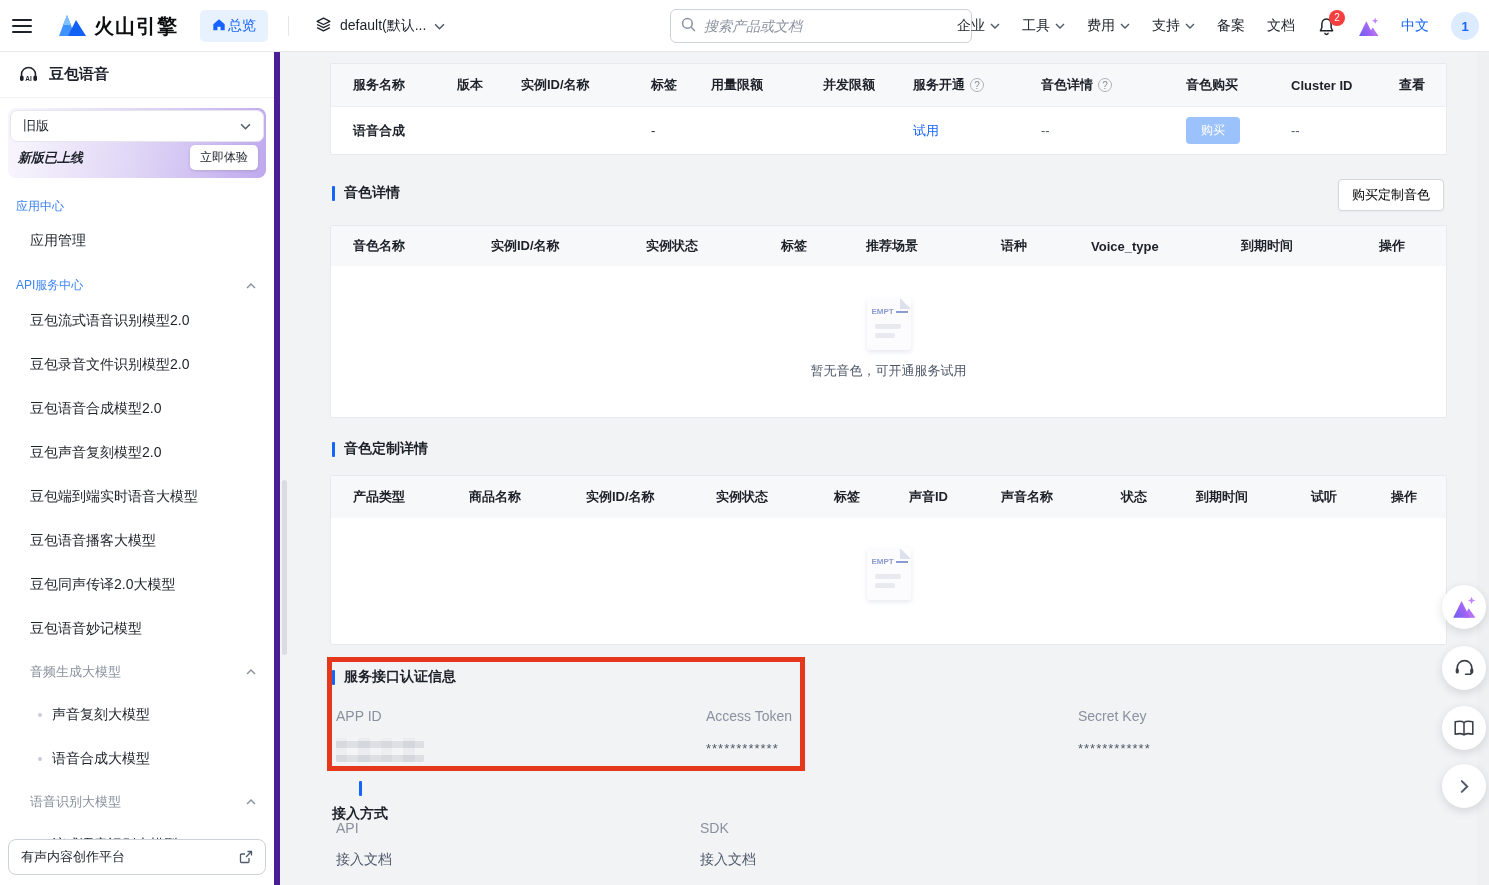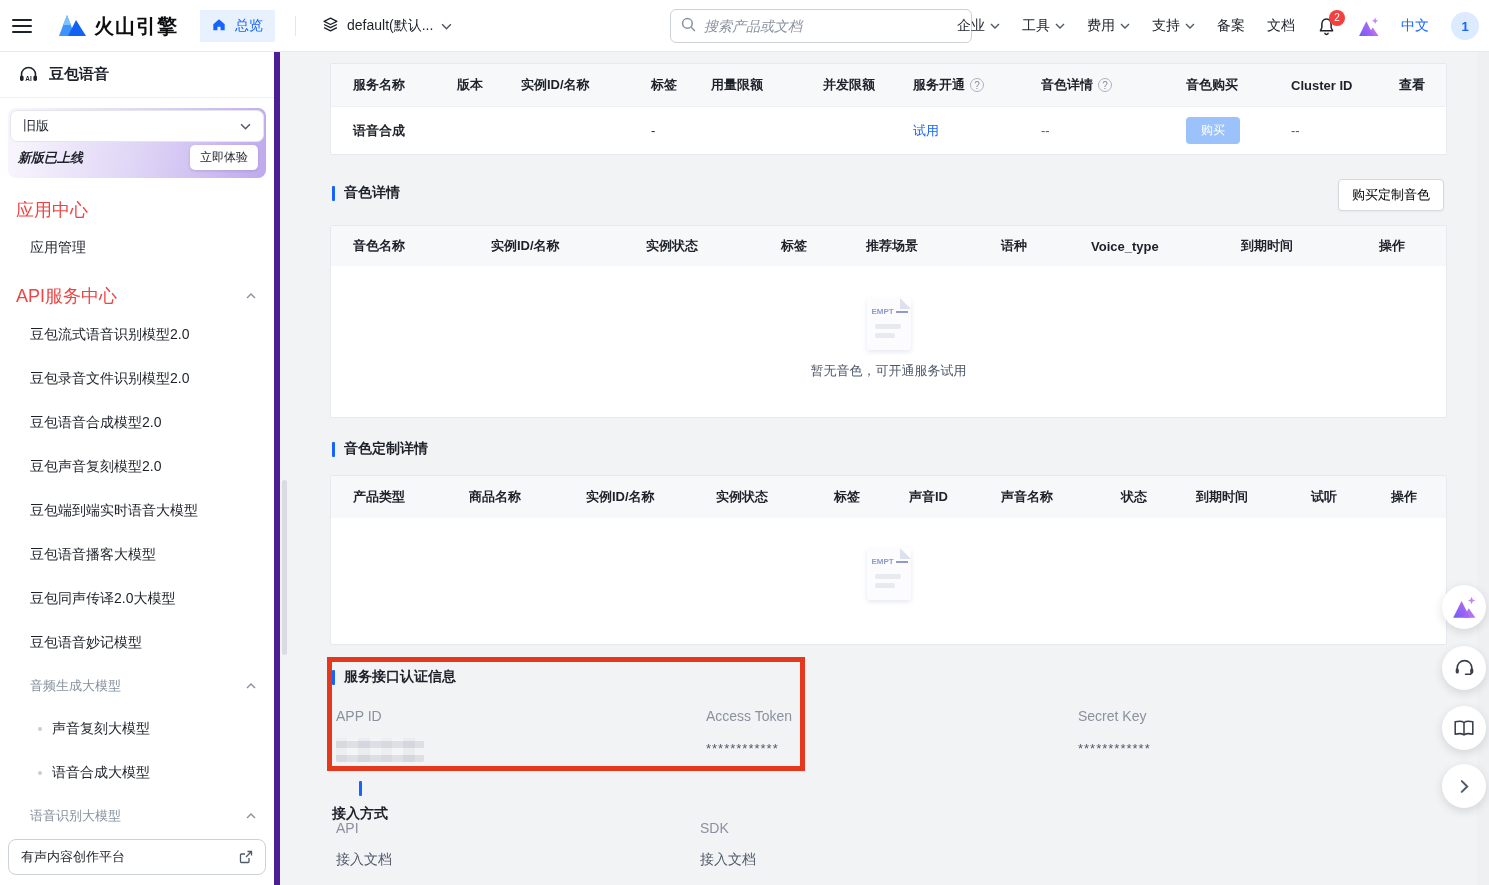--- a/index.html
+++ b/index.html
@@ -10,22 +10,22 @@
   }
   #app { position:relative; width:1489px; height:885px; background:#f2f3f5; }
 
   
   .topbar { position:absolute; left:0; top:0; width:1489px; height:52px;
     background:#fff; border-bottom:1px solid #e7e9ee; z-index:30; }
   .tb-left { position:absolute; left:0; top:0; height:52px; display:flex; align-items:center; }
   .hamburger { width:44px; height:52px; display:flex; align-items:center; justify-content:center; cursor:pointer; }
   .brand { display:flex; align-items:center; gap:8px; margin-left:14px; }
   .brand-text { font-size:20px; font-weight:bold; color:#0c0d0e; letter-spacing:1px; }
-  .overview-pill { margin-left:22px; height:28px; padding:16px 12px; border-radius:0;
-    background:#e8f2ff; color:#1664ff; font-size:14px; display:flex; align-items:center; gap:9px; cursor:pointer; }
+  .overview-pill { margin-left:22px; height:28px; padding:16px 12px; border-radius:5px;
+    background:#e8f2ff; color:#1664ff; font-size:14px; display:flex; align-items:center; gap:2px; cursor:pointer; }
   .tb-divider { width:1px; height:20px; background:#e5e6eb; margin-left:20px; }
   .project-select { margin-left:26px; display:flex; align-items:center; gap:8px; font-size:14px; cursor:pointer; }
   .search-wrap { position:absolute; left:670px; top:9px; width:302px; height:34px;
     border:1px solid #cdd1d8; border-radius:6px; display:flex; align-items:center; padding:0 10px; gap:8px; background:#fff; }
   .search-wrap input { border:none; outline:none; flex:1; font-size:14px; color:#1d2129;
     font-family:"Liberation Sans","DejaVu Sans",sans-serif;font-style:italic; }
   .search-wrap input::placeholder { color:#8a919f; }
   .tb-right { position:absolute; right:10px; top:0; height:52px; display:flex; align-items:center; gap:22px; }
   .tb-item { font-size:14px; color:#1d2129; display:flex; align-items:center; gap:5px; cursor:pointer; white-space:nowrap; }
   .bell-wrap { position:relative; cursor:pointer; display:flex; }
@@ -42,21 +42,21 @@
   .sb-title { font-size:15px; font-weight:bold; }
   .sb-banner { position:relative; margin:10px 8px 0 8px; height:70px; border-radius:8px;
     background:linear-gradient(100deg, #f7f4fd 5%, #ddd2f5 55%, #bfa9ee 100%); }
   .sb-select { position:absolute; left:2px; right:2px; top:2px; height:32px; background:#fff;
     border:1px solid #e5e6eb; border-radius:7px; display:flex; align-items:center; justify-content:space-between;
     padding:0 12px; font-size:13px; cursor:pointer; }
   .sb-banner-row { position:absolute; left:10px; right:8px; bottom:8px; display:flex; align-items:center; justify-content:space-between; }
   .sb-banner-text { font-size:13px; font-style:italic; font-weight:bold; color:#1d2129; }
   .sb-banner-btn { background:#fff; border-radius:5px; padding:4px 10px; font-size:12px; cursor:pointer;
     box-shadow:0 1px 3px rgba(31,35,41,.15); }
-  .sb-group-label { margin-top:20px; padding:0 18px 0 16px; font-size:18px; color:#ef4444;
+  .sb-group-label { margin-top:20px; padding:0 18px 0 16px; font-size:12px; color:#3b82f6;
     display:flex; align-items:center; justify-content:space-between; }
   .sb-item { height:40px; display:flex; align-items:center; padding-left:30px; font-size:14px; cursor:pointer; }
   .api-list .sb-item { height:44px; }
   .sb-sub-label { height:42px; display:flex; align-items:center; justify-content:space-between;
     padding:0 18px 0 30px; font-size:13px; color:#86909c; cursor:pointer; }
   .sb-bullet-item { height:44px; display:flex; align-items:center; gap:10px; padding-left:38px; font-size:14px; cursor:pointer; }
   .dot { width:4px; height:4px; border-radius:50%; background:#c9cdd4; }
   .sb-bottom { position:absolute; left:8px; right:8px; bottom:10px; height:36px; background:#fff;
     border:1px solid #cdd1d8; border-radius:8px; display:flex; align-items:center; justify-content:space-between;
     padding:0 12px; font-size:13px; cursor:pointer; z-index:5; }

